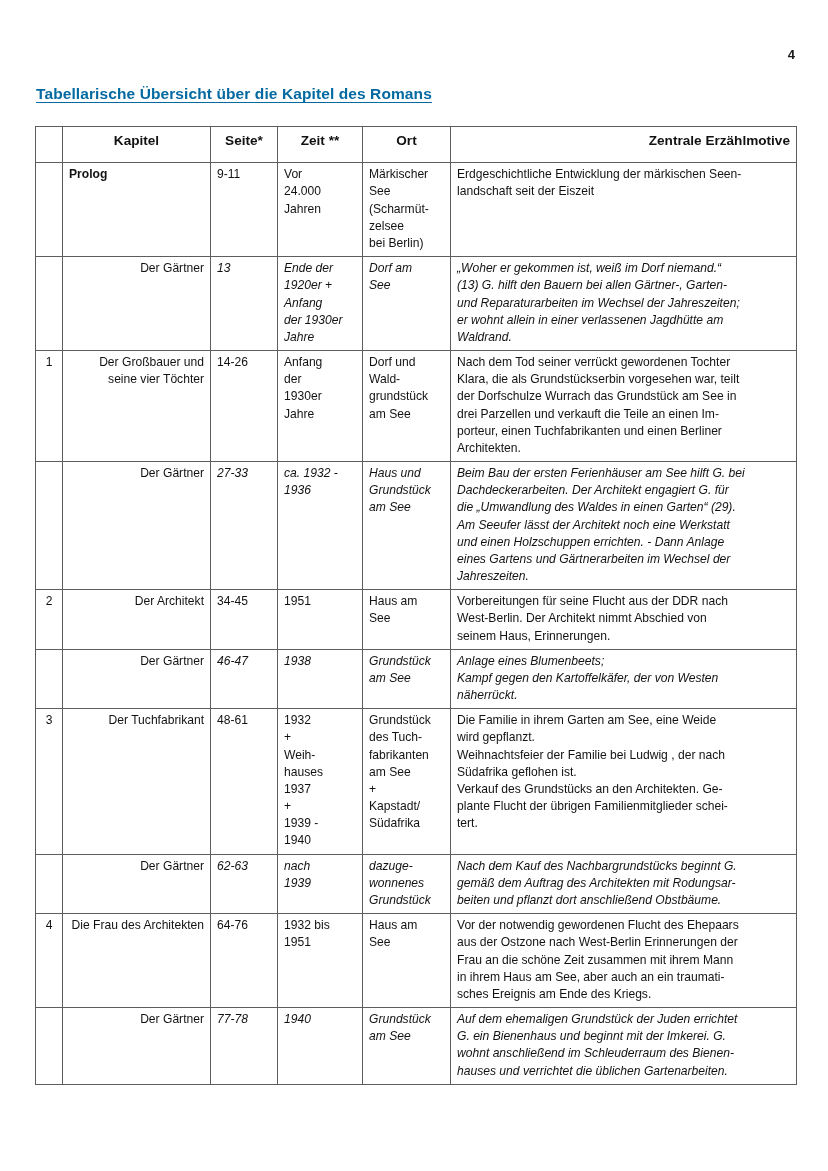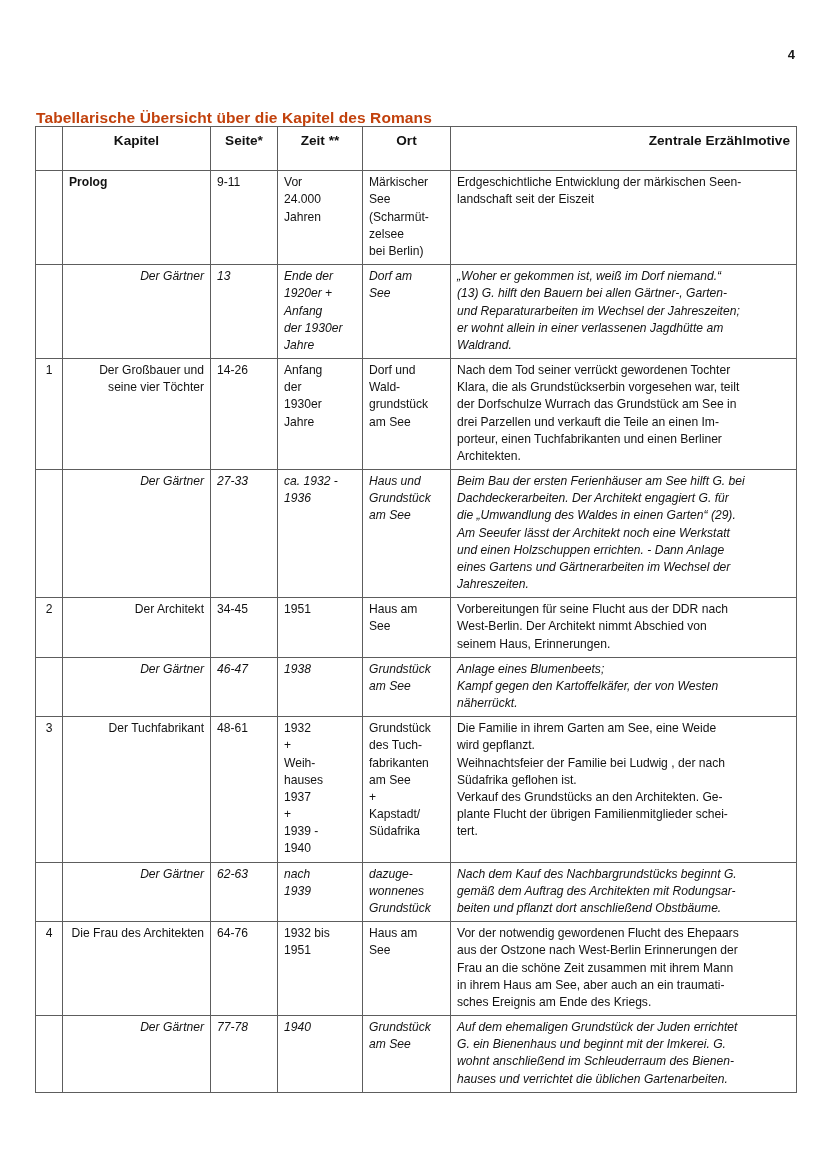--- a/index.html
+++ b/index.html
@@ -34,23 +34,22 @@
 
   .doc-title {
     position: absolute;
     left: 36px;
     top: 85px;
     font-size: 15.5px;
     font-weight: bold;
     letter-spacing: 0.1px;
     text-decoration: underline;
     text-underline-offset: 3px;
-    color: #c2410c;
+    color: #0369a1;
     white-space: nowrap;
-    margin-top: 24px;
   }
 
   table.overview {
     position: absolute;
     left: 35px;
     top: 126px;
     width: 761px;
     border-collapse: collapse;
     table-layout: fixed;
   }
@@ -72,21 +71,21 @@
   col.c-time  { width: 85px; }
   col.c-place { width: 88px; }
   col.c-motif { width: 346px; }
 
   
   table.overview thead th {
     font-weight: bold;
     font-size: 13.6px;
     text-align: center;
     padding-top: 4px;
-    padding-bottom: 20px;
+    padding-bottom: 12px;
     vertical-align: middle;
   }
   table.overview thead th.motif-head {
     text-align: right;
     padding-left: 8px;
   }
 
   
   .num      { text-align: center; font-size: 12.3px; }
   .center   { }
@@ -96,21 +95,21 @@
     text-align: left;
     padding-left: 8px;
     padding-right: 7px;
   }
 
   .rowline { display: block; }
 
   
   td.chap-main { font-weight: normal; text-align: right; }
   td.chap-prolog { font-weight: bold; text-align: left; }
-  td.chap-gardener { font-style: italic; text-align: right; }
+  td.chap-gardener { text-align: right; }
 </style>
 </head>
 <body>
 
 <div class="page">
 
   <div class="page-number">4</div>
 
   <div class="doc-title">Tabellarische Übersicht über die Kapitel des Romans</div>
 

